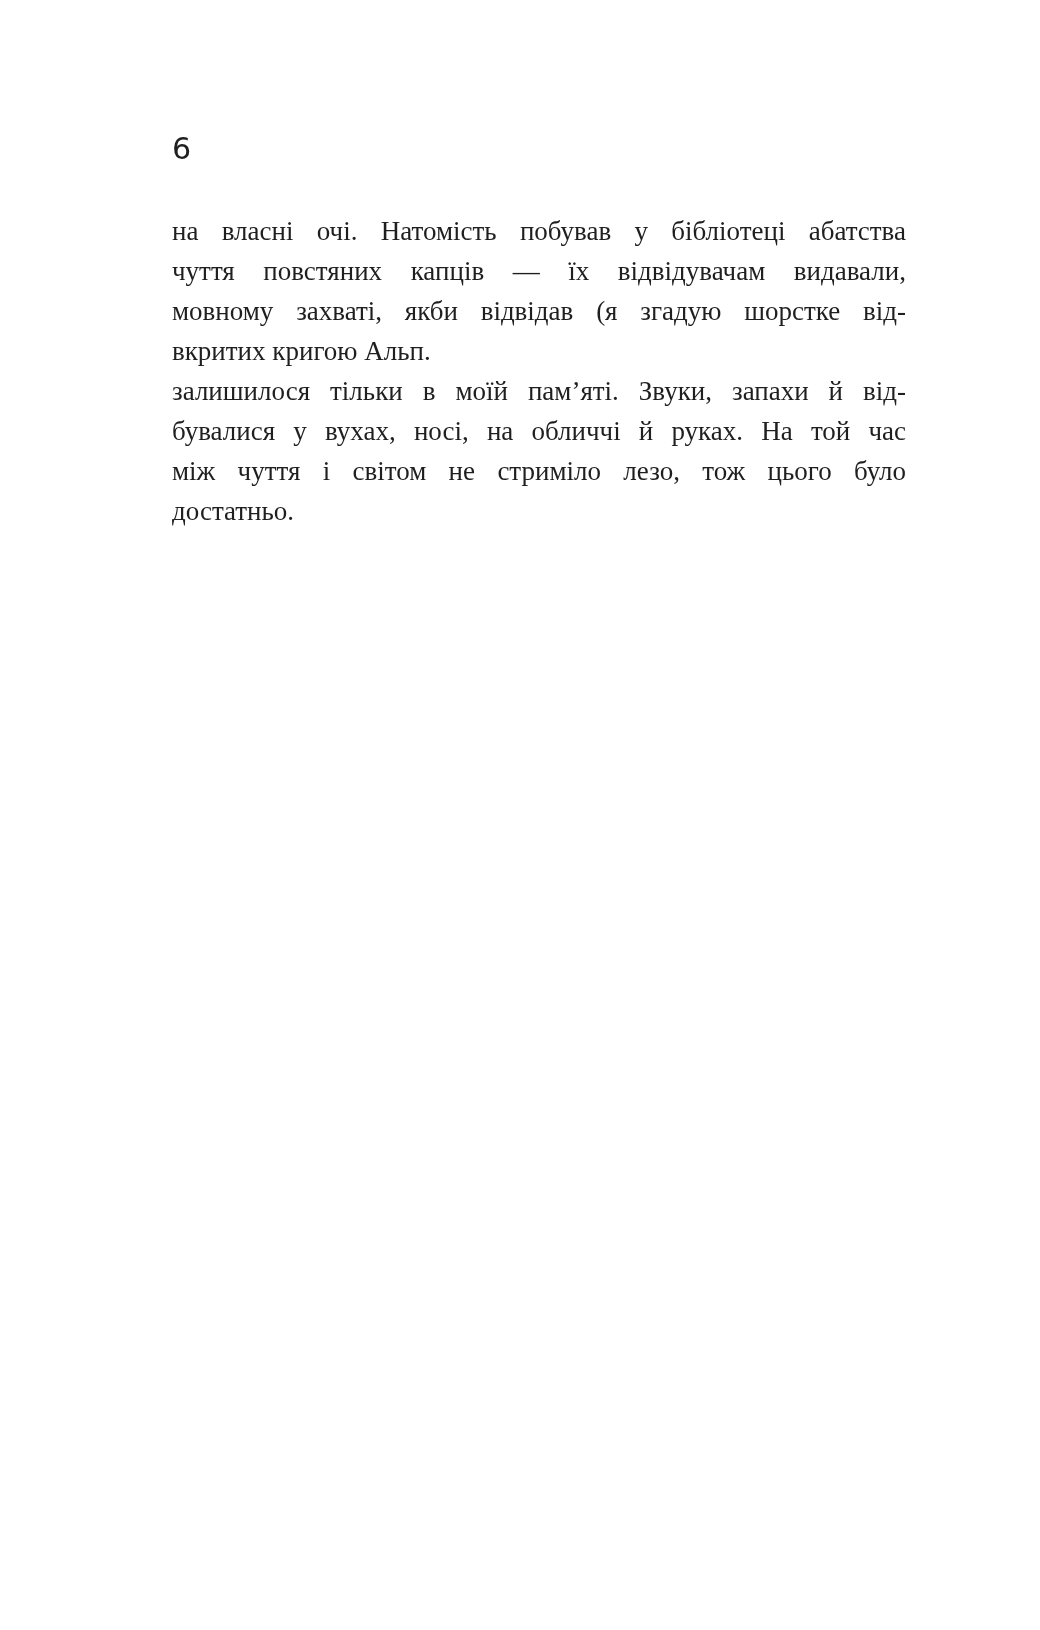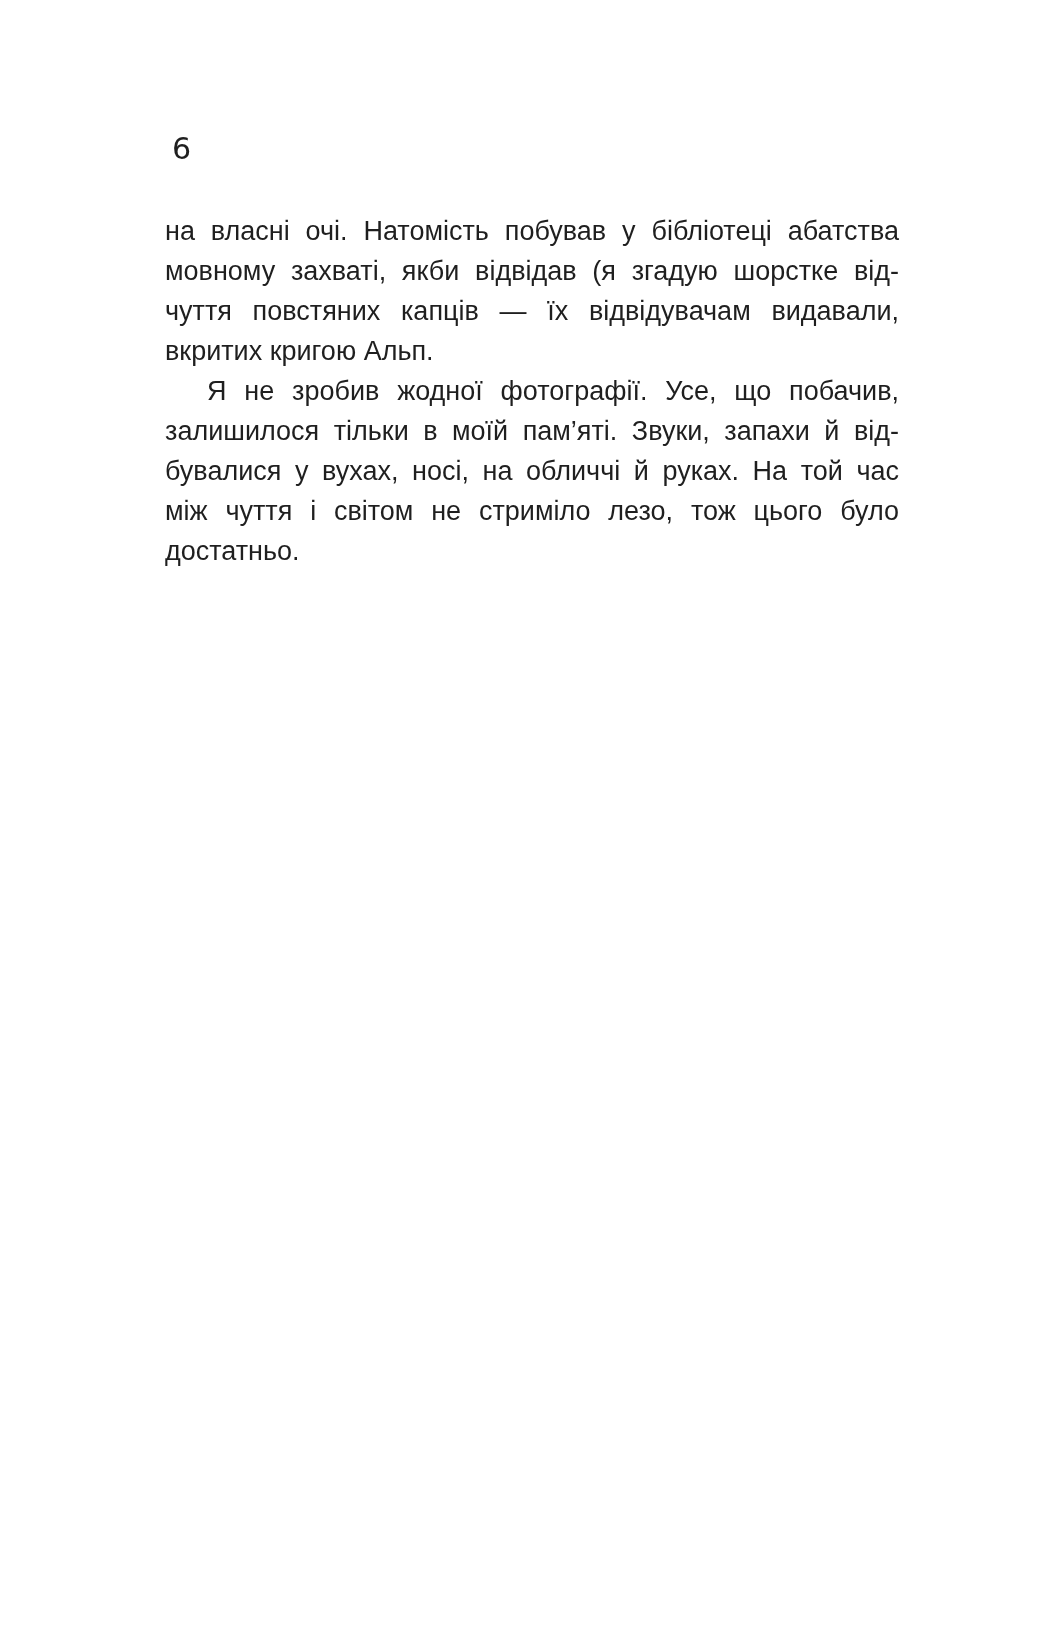--- a/index.html
+++ b/index.html
@@ -21,24 +21,24 @@
     position: absolute;
     left: 172px;
     top: 133px;
     font-family: "DejaVu Sans", "Liberation Sans", sans-serif;
     font-size: 30px;
     line-height: 31px;
     color: var(--text-color);
   }
   .text-block {
     position: absolute;
-    left: 165px;
+    left: 172px;
     top: 211px;
     width: 734px;
-    font-family: Liberation Sans, sans-serif;
+    font-family: Liberation Serif, serif;
     font-size: 27px;
     color: var(--text-color);
   }
   .line {
     height: 40px;
     line-height: 40px;
     text-align: justify;
     text-align-last: justify;
     white-space: normal;
   }
@@ -51,25 +51,24 @@
   }
 </style>
 </head>
 <body>
 
 <div class="viewport">
   <div class="page-number">6</div>
   <div class="text-block" id="text-block">
       <div class="paragraph">
         <div class="line">на власні очі. Натомість побував у бібліотеці абатства</div>
+        <div class="line">чуття повстяних капців — їх відвідувачам видавали,</div>
         <div class="line">мовному захваті, якби відвідав (я згадую шорстке від-</div>
-        <div class="line">чуття повстяних капців — їх відвідувачам видавали,</div>
         <div class="line last">вкритих кригою Альп.</div>
       </div>
       <div class="paragraph">
-        <div class="line indent">Я не зробив жодної фотографії. Усе, що побачив,</div>
         <div class="line">залишилося тільки в моїй пам’яті. Звуки, запахи й від-</div>
         <div class="line">бувалися у вухах, носі, на обличчі й руках. На той час</div>
         <div class="line">між чуття і світом не стриміло лезо, тож цього було</div>
         <div class="line last">достатньо.</div>
       </div>
     </div>
 </div>
 
 </body></html>

